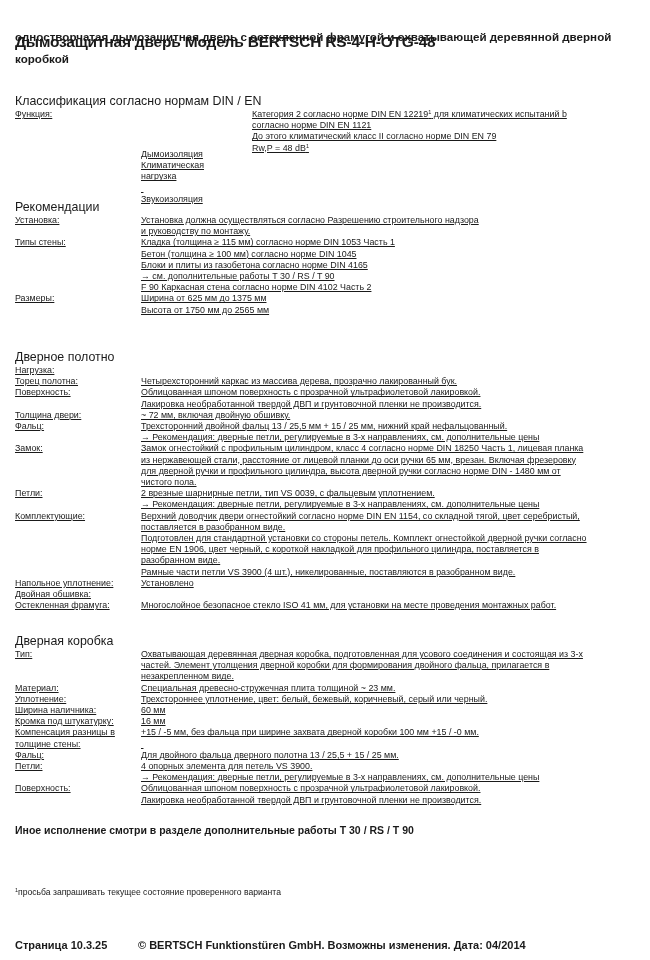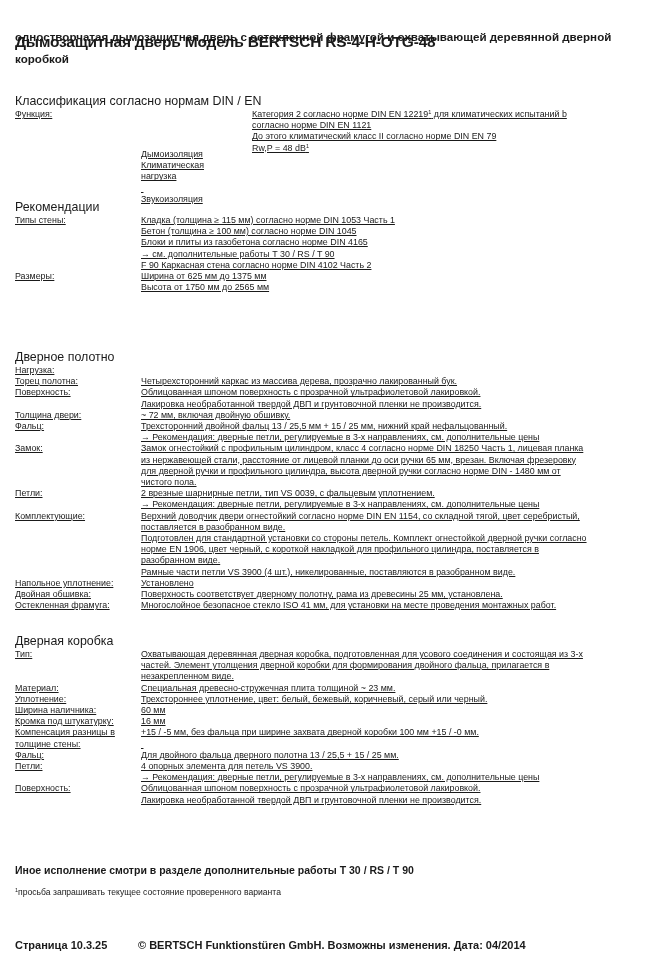--- a/index.html
+++ b/index.html
@@ -19,21 +19,21 @@
   .section-heading {
     font-size: 12.4px; line-height: 14px; margin-bottom: 1px;
   }
   .row { display: flex; font-size: 8.9px; line-height: 11.2px; text-decoration: underline; }
   .row .label { width: 126px; flex: 0 0 126px; }
   .row .value { flex: 1; }
   .row .value div { }
   .row .sublabel { width: 111px; flex: 0 0 111px; margin-top: 40px; }
   sup { font-size: 5.5px; vertical-align: top; line-height: 6px; }
   .bold-note {
-    position: absolute; left: 15px; top: 864px;
+    position: absolute; left: 15px; top: 824px;
     font-size: 10.5px; font-weight: bold;
   }
   .footnote {
     position: absolute; left: 15px; top: 887px;
     font-size: 8.6px;
   }
   .footer {
     position: absolute; left: 15px; top: 939px;
     font-size: 11px; font-weight: bold; display: flex;
   }
@@ -62,20 +62,27 @@
       <div>До этого климатический класс II согласно норме DIN EN 79</div>
       <div><span>Rw,P = 48 dB</span><sup>1</sup></div>
     </div>
   </div>
 </div>
 
 <div class="section" style="top:200px">
   <div class="section-heading">Рекомендации</div>
   <div class="rows">
       <div class="row">
+        <div class="label">Установка:</div>
+        <div class="value">
+          <div>Установка должна осуществляться согласно Разрешению строительного надзора</div>
+          <div>и руководству по монтажу.</div>
+        </div>
+      </div>
+      <div class="row">
         <div class="label">Типы стены:</div>
         <div class="value">
           <div>Кладка (толщина ≥ 115 мм) согласно норме DIN 1053 Часть 1</div>
           <div>Бетон (толщина ≥ 100 мм) согласно норме DIN 1045</div>
           <div>Блоки и плиты из газобетона согласно норме DIN 4165</div>
           <div>→ см. дополнительные работы Т 30 / RS / T 90</div>
           <div>F 90 Каркасная стена согласно норме DIN 4102 Часть 2</div>
         </div>
       </div>
       <div class="row">
@@ -148,23 +155,20 @@
         </div>
       </div>
       <div class="row">
         <div class="label">Напольное уплотнение:</div>
         <div class="value">
           <div>Установлено</div>
         </div>
       </div>
       <div class="row">
         <div class="label">Двойная обшивка:</div>
-        <div class="value">
-          <div>Поверхность соответствует дверному полотну, рама из древесины 25 мм, установлена.</div>
-        </div>
       </div>
       <div class="row">
         <div class="label">Остекленная фрамуга:</div>
         <div class="value">
           <div>Многослойное безопасное стекло ISO 41 мм, для установки на месте проведения монтажных работ.</div>
         </div>
       </div>
     </div>
 </div>
 

